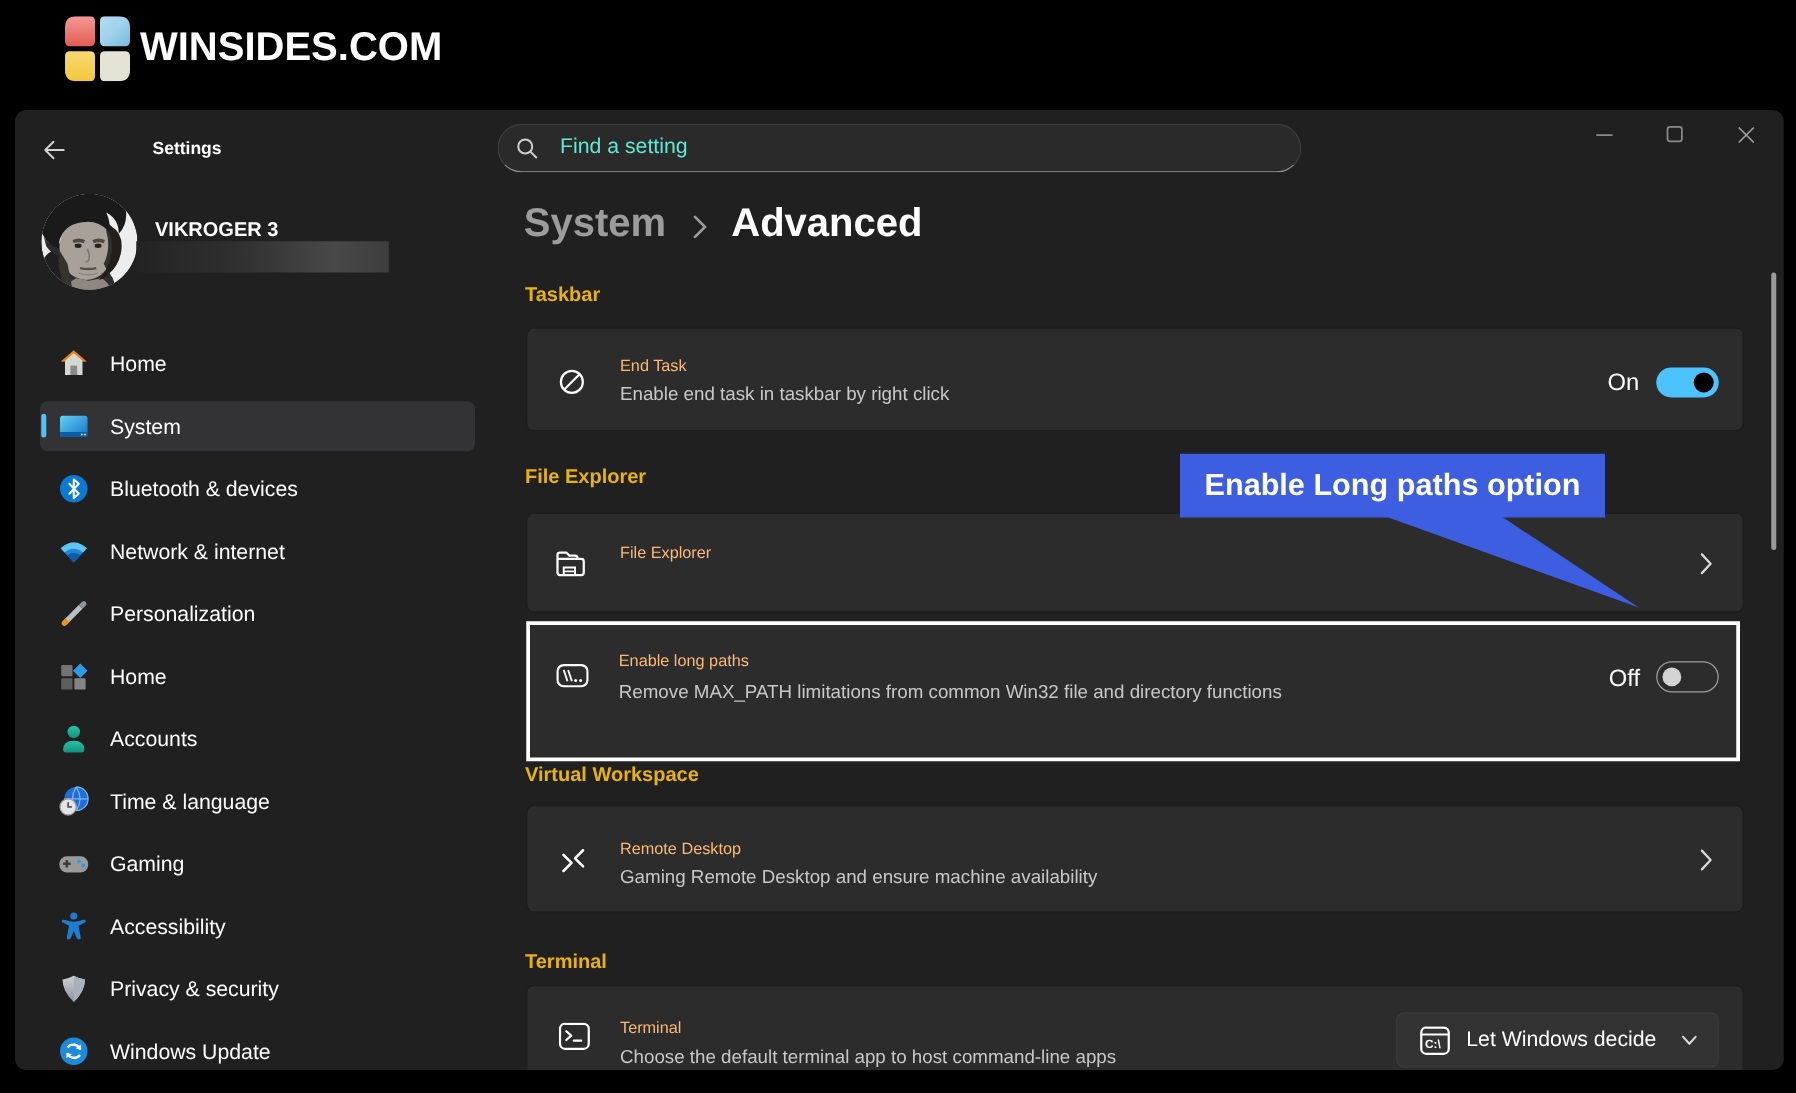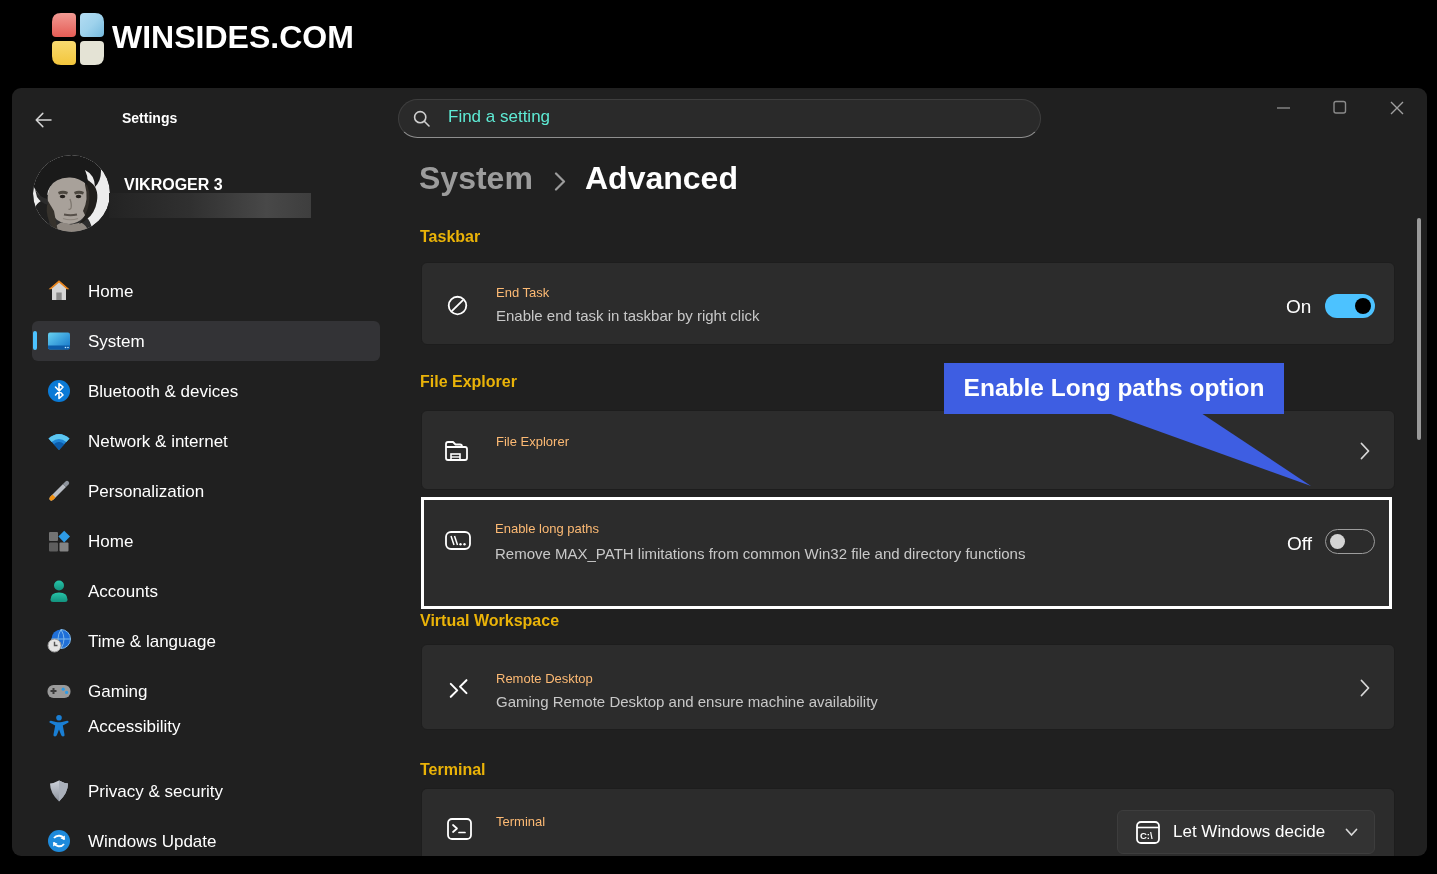--- a/index.html
+++ b/index.html
@@ -212,21 +212,21 @@
       </div>
       <div class="navrow" style="top:671px">
         <span class="ic"><svg viewBox="0 0 26 26">
             <rect x="1.5" y="7" width="23" height="13" rx="6" fill="#9a9a9a"></rect>
             <path d="M7.5 10 V16 M4.5 13 H10.5" stroke="#3a3a3a" stroke-width="2"></path>
             <circle cx="17.2" cy="11.2" r="1.6" fill="#2e9be6"></circle>
             <circle cx="20.6" cy="14.4" r="1.6" fill="#2e9be6"></circle>
           </svg></span>
         <span class="lb">Gaming</span>
       </div>
-      <div class="navrow" style="top:706px">
+      <div class="navrow" style="top:721px">
         <span class="ic"><svg viewBox="0 0 26 26">
             <circle cx="13" cy="4.8" r="2.8" fill="#1a7fd4"></circle>
             <path d="M3.5 9.5 Q3 7.5 5 7.8 L10 9 Q13 9.7 16 9 L21 7.8 Q23 7.5 22.5 9.5 L16.8 12.5 L18.5 21.5 Q19 23.5 17 23.5 Q15.5 23.5 15 21.8 L13 16.5 L11 21.8 Q10.5 23.5 9 23.5 Q7 23.5 7.5 21.5 L9.2 12.5 Z" fill="#1a7fd4"></path>
           </svg></span>
         <span class="lb">Accessibility</span>
       </div>
       <div class="navrow" style="top:771px">
         <span class="ic"><svg viewBox="0 0 26 26">
             <defs>
               <linearGradient id="gpr" x1="0" y1="0" x2="0" y2="1">
@@ -333,20 +333,21 @@
 
   <div class="sechdr" style="top:762px">Terminal</div>
 
   <div class="card" style="top:788px;height:68px;border-radius:6px 6px 0 0;border-bottom:none">
     <svg class="cardicon" style="left:25px;top:29px;width:25px;height:22px" viewBox="0 0 25 22">
       <rect x="1" y="1" width="23" height="20" rx="4" fill="none" stroke="#fff" stroke-width="1.8"></rect>
       <path d="M6 7 L10 10.5 L6 14" fill="none" stroke="#fff" stroke-width="1.7" stroke-linecap="round" stroke-linejoin="round"></path>
       <line x1="12" y1="14.5" x2="18" y2="14.5" stroke="#fff" stroke-width="1.7" stroke-linecap="round"></line>
     </svg>
     <div class="cardtitle" style="top:26px">Terminal</div>
+    <div class="carddesc" style="top:49px">Choose the default terminal app to host command-line apps</div>
     <div id="dropdown">
       <svg style="position:absolute;left:18px;top:10px;width:24px;height:23px" viewBox="0 0 24 23">
         <rect x="1" y="1" width="22" height="21" rx="4" fill="none" stroke="#fff" stroke-width="1.8"></rect>
         <line x1="1" y1="6.5" x2="23" y2="6.5" stroke="#fff" stroke-width="1.6"></line>
         <text x="4" y="17.5" font-size="9.5" font-weight="bold" fill="#fff" font-family="Liberation Sans">C:\</text>
       </svg>
       <div style="position:absolute;left:55px;top:12px;color:#fff;font-size:17px;line-height:1">Let Windows decide</div>
       <svg style="position:absolute;right:16px;top:17px;width:13px;height:9px" viewBox="0 0 13 9">
         <path d="M1.5 1.5 L6.5 7 L11.5 1.5" fill="none" stroke="#d8d8d8" stroke-width="1.7" stroke-linecap="round" stroke-linejoin="round"></path>
       </svg>

